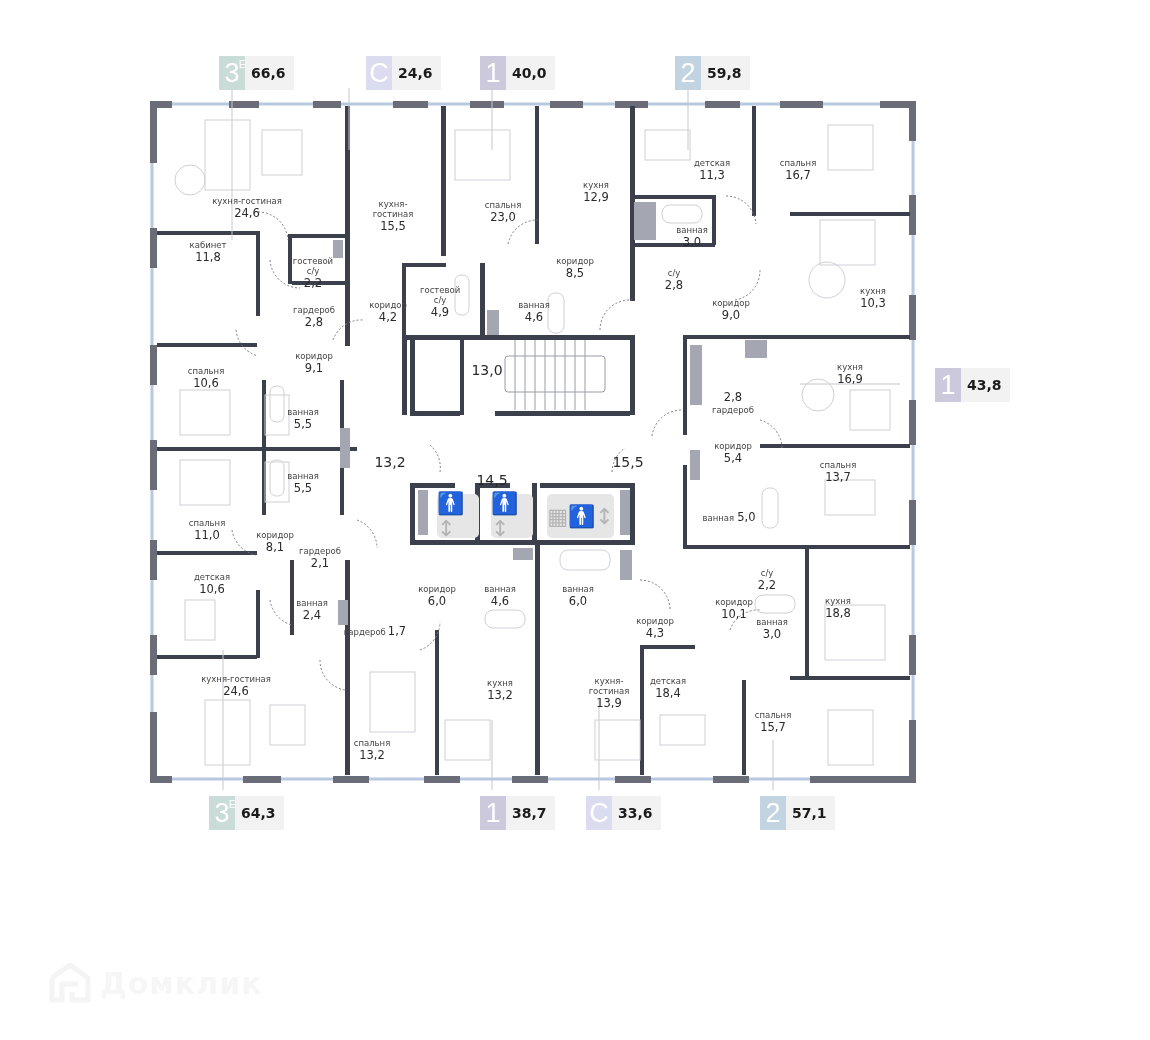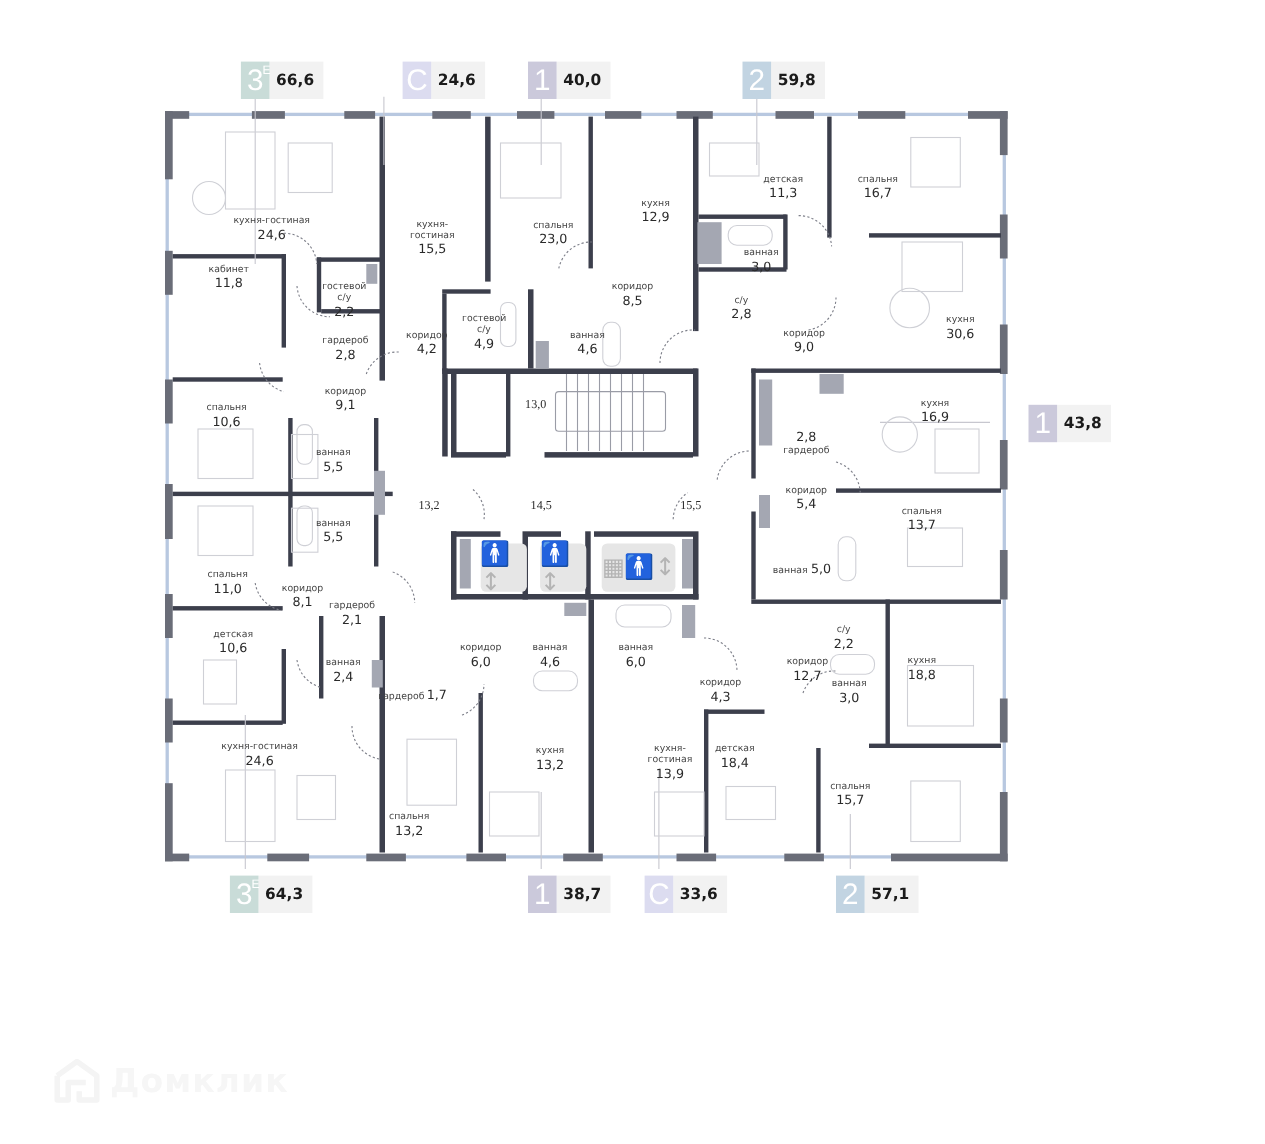--- a/index.html
+++ b/index.html
@@ -4,21 +4,21 @@
 <style>
   html,body{margin:0;padding:0;background:#ffffff;}
   body{width:1150px;height:1040px;position:relative;overflow:hidden;font-family:"DejaVu Sans",sans-serif;}
   .plan{position:absolute;left:0;top:0;width:1150px;height:1040px;}
   .badge{position:absolute;display:flex;height:34px;align-items:stretch;}
   .badge .type{width:26px;display:flex;align-items:center;justify-content:center;color:#ffffff;font-size:27px;font-family:"Liberation Sans",sans-serif;position:relative;}
   .badge .type sup{position:absolute;top:2px;right:-1px;font-size:11px;}
   .badge .area{background:#f2f2f2;padding:0 8px 0 6px;display:flex;align-items:center;font-size:14px;font-weight:bold;color:#1b1b1b;font-family:"DejaVu Sans",sans-serif;}
   .lbl{position:absolute;text-align:center;color:#444;font-size:8.5px;line-height:10px;font-family:"DejaVu Sans",sans-serif;transform:translateX(-50%);white-space:nowrap;}
   .lbl .v{display:block;font-size:11.5px;line-height:15px;color:#2a2a2a;}
-  .core{position:absolute;font-size:11px;color:#2a2a2a;transform:translateX(-50%);font-family:Liberation Serif, serif;}
+  .core{position:absolute;font-size:14px;color:#2a2a2a;transform:translateX(-50%);}
   .lift{position:absolute;background:#e6e6e6;border-radius:5px;display:flex;align-items:center;justify-content:center;color:#b4b4b4;font-size:22px;}
   .wm{position:absolute;left:48px;top:962px;display:flex;align-items:center;gap:8px;color:#f6f6f6;font-size:30px;font-weight:bold;font-family:"DejaVu Sans",sans-serif;letter-spacing:1px;}
   .wm svg{display:block;}
 </style>
 </head>
 <body>
 
 <div class="plan">
 
   <svg width="1150" height="1040" viewBox="0 0 1150 1040" style="position:absolute;left:0;top:0">
@@ -252,21 +252,21 @@
   <div class="lbl" style="left:440px;top:285px;width:40px;white-space:normal"><span>гостевой с/у</span><span class="v">4,9</span></div>
   <div class="lbl" style="left:503px;top:200px"><span>спальня</span><span class="v">23,0</span></div>
   <div class="lbl" style="left:596px;top:180px"><span>кухня</span><span class="v">12,9</span></div>
   <div class="lbl" style="left:575px;top:256px"><span>коридор</span><span class="v">8,5</span></div>
   <div class="lbl" style="left:534px;top:300px"><span>ванная</span><span class="v">4,6</span></div>
   <div class="lbl" style="left:712px;top:158px"><span>детская</span><span class="v">11,3</span></div>
   <div class="lbl" style="left:798px;top:158px"><span>спальня</span><span class="v">16,7</span></div>
   <div class="lbl" style="left:692px;top:225px"><span>ванная</span><span class="v">3,0</span></div>
   <div class="lbl" style="left:674px;top:268px"><span>с/у</span><span class="v">2,8</span></div>
   <div class="lbl" style="left:731px;top:298px"><span>коридор</span><span class="v">9,0</span></div>
-  <div class="lbl" style="left:873px;top:286px"><span>кухня</span><span class="v">30,6</span></div>
+  <div class="lbl" style="left:873px;top:286px"><span>кухня</span><span class="v">10,3</span></div>
   <div class="lbl" style="left:206px;top:366px"><span>спальня</span><span class="v">10,6</span></div>
   <div class="lbl" style="left:314px;top:351px"><span>коридор</span><span class="v">9,1</span></div>
   <div class="lbl" style="left:303px;top:407px"><span>ванная</span><span class="v">5,5</span></div>
   <div class="lbl" style="left:303px;top:471px"><span>ванная</span><span class="v">5,5</span></div>
   <div class="lbl" style="left:207px;top:518px"><span>спальня</span><span class="v">11,0</span></div>
   <div class="lbl" style="left:275px;top:530px"><span>коридор</span><span class="v">8,1</span></div>
   <div class="lbl" style="left:850px;top:362px"><span>кухня</span><span class="v">16,9</span></div>
   <div class="lbl" style="left:733px;top:390px;display:flex;flex-direction:column-reverse">
       <span>гардероб</span>
       <span class="v">2,8</span>
@@ -287,27 +287,27 @@
   <div class="lbl" style="left:236px;top:674px"><span>кухня-гостиная</span><span class="v">24,6</span></div>
   <div class="lbl" style="left:372px;top:738px"><span>спальня</span><span class="v">13,2</span></div>
   <div class="lbl" style="left:437px;top:584px"><span>коридор</span><span class="v">6,0</span></div>
   <div class="lbl" style="left:500px;top:584px"><span>ванная</span><span class="v">4,6</span></div>
   <div class="lbl" style="left:500px;top:678px"><span>кухня</span><span class="v">13,2</span></div>
   <div class="lbl" style="left:578px;top:584px"><span>ванная</span><span class="v">6,0</span></div>
   <div class="lbl" style="left:655px;top:616px"><span>коридор</span><span class="v">4,3</span></div>
   <div class="lbl" style="left:609px;top:676px;width:44px;white-space:normal"><span>кухня-гостиная</span><span class="v">13,9</span></div>
   <div class="lbl" style="left:668px;top:676px"><span>детская</span><span class="v">18,4</span></div>
   <div class="lbl" style="left:767px;top:568px"><span>с/у</span><span class="v">2,2</span></div>
-  <div class="lbl" style="left:734px;top:597px"><span>коридор</span><span class="v">12,7</span></div>
+  <div class="lbl" style="left:734px;top:597px"><span>коридор</span><span class="v">10,1</span></div>
   <div class="lbl" style="left:772px;top:617px"><span>ванная</span><span class="v">3,0</span></div>
   <div class="lbl" style="left:838px;top:596px"><span>кухня</span><span class="v">18,8</span></div>
   <div class="lbl" style="left:773px;top:710px"><span>спальня</span><span class="v">15,7</span></div>
 
   <div class="core" style="left:487px;top:362px">13,0</div>
-  <div class="core" style="left:492px;top:454px">14,5</div>
+  <div class="core" style="left:492px;top:472px">14,5</div>
   <div class="core" style="left:390px;top:454px">13,2</div>
   <div class="core" style="left:628px;top:454px">15,5</div>
 
   <div class="lift" style="left:437px;top:494px;width:42px;height:44px">🚹↕</div>
   <div class="lift" style="left:491px;top:494px;width:42px;height:44px">🚹↕</div>
   <div class="lift" style="left:547px;top:494px;width:67px;height:44px">▦🚹↕</div>
 
   <div class="wm">
     <svg width="44" height="42" viewBox="0 0 44 42">
       <path d="M4 16L22 3L40 16V38H24V30" fill="none" stroke="#f4f4f4" stroke-width="5" stroke-linejoin="round"></path>

